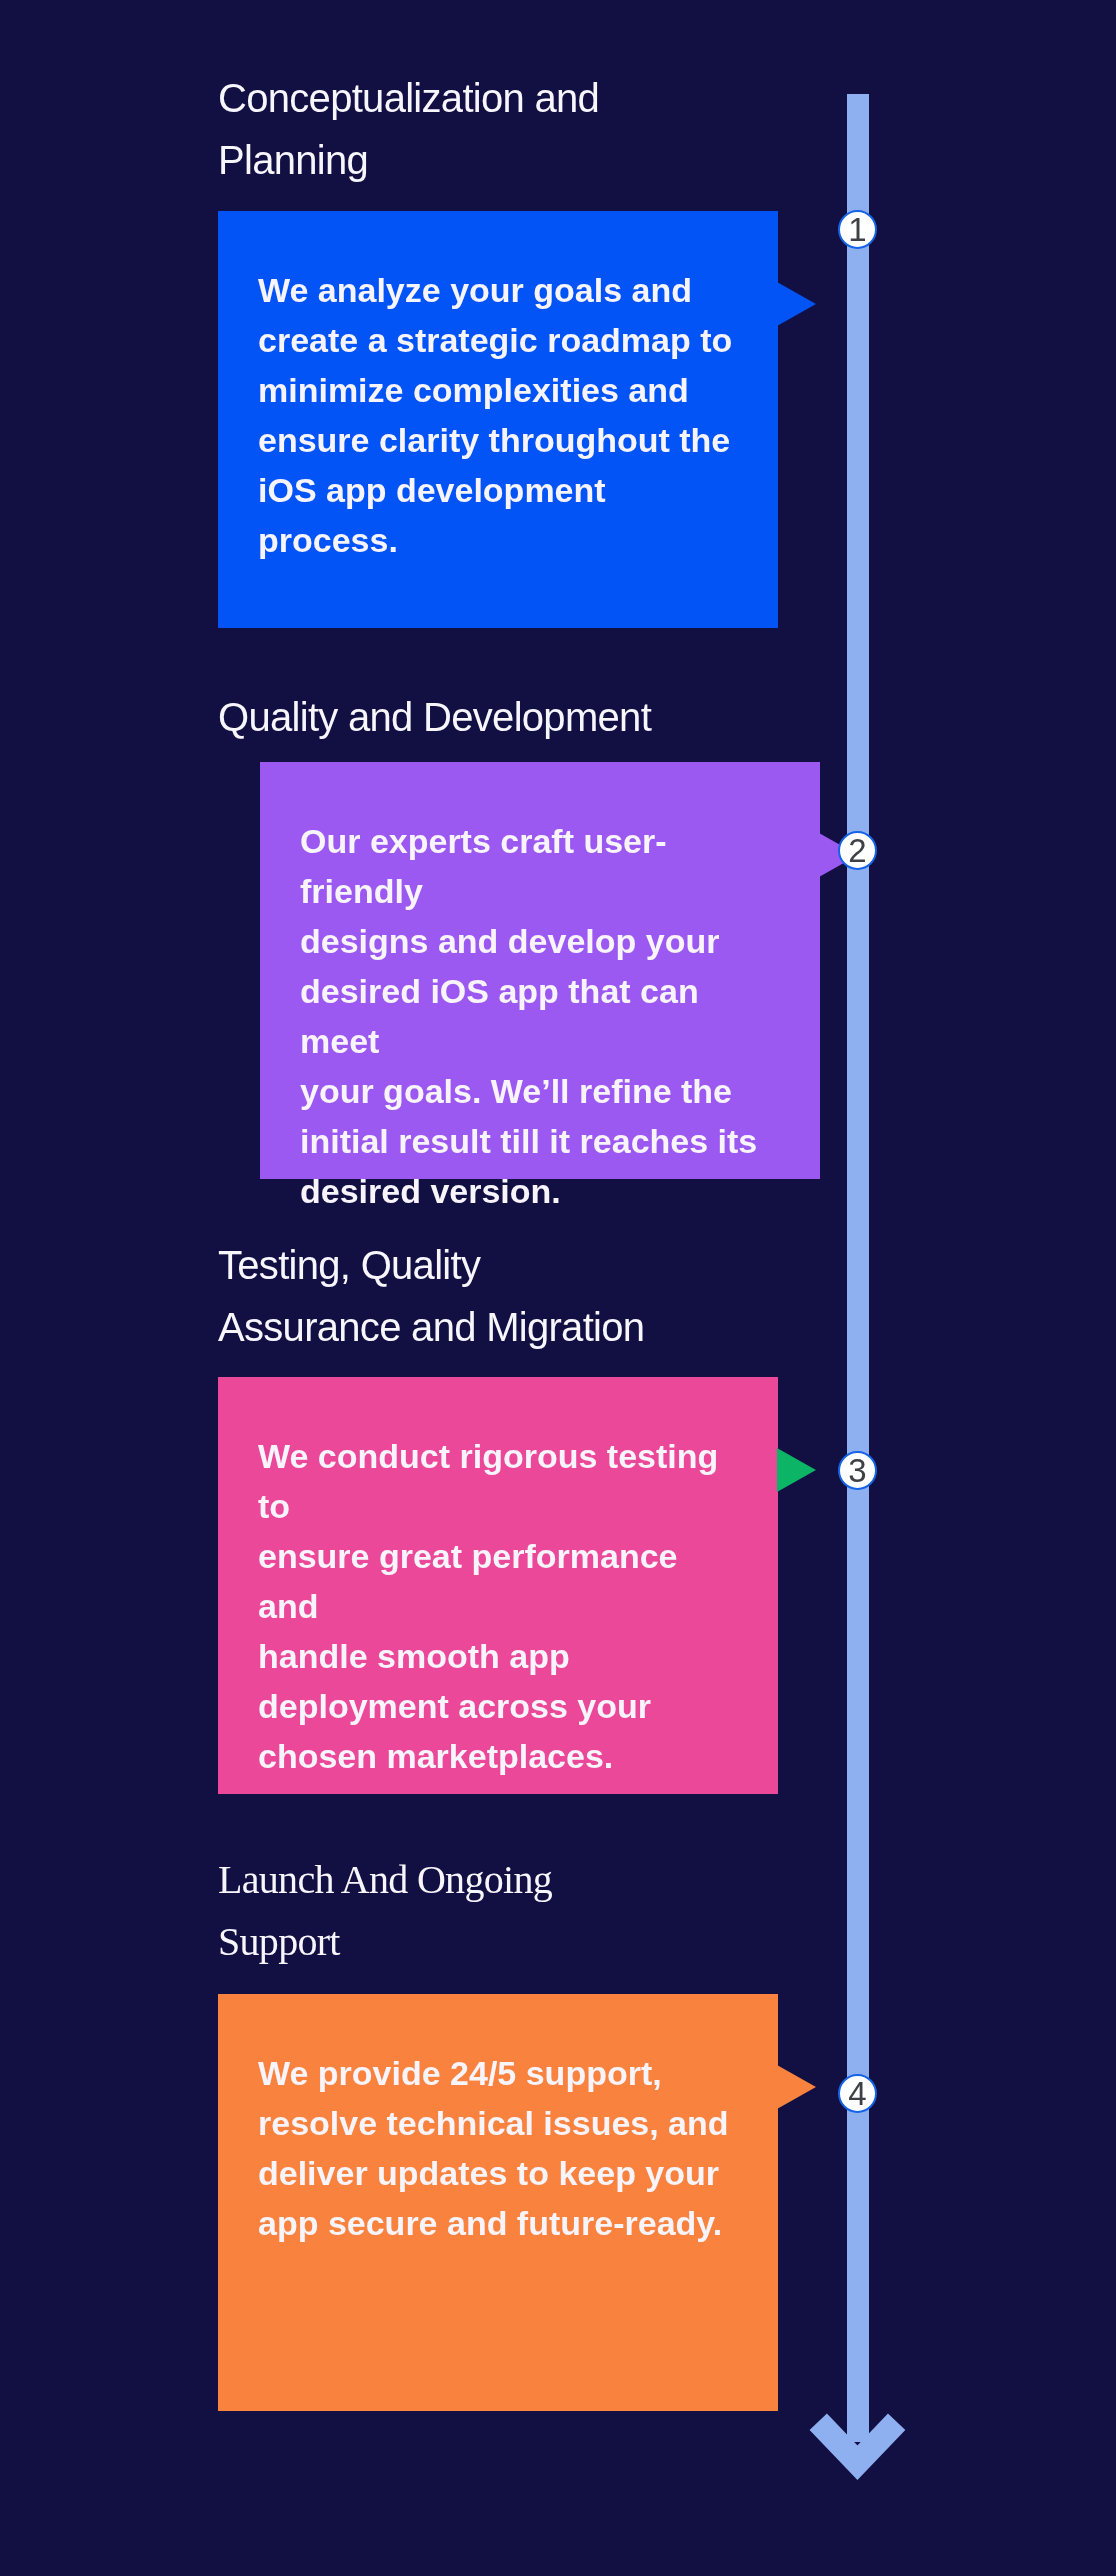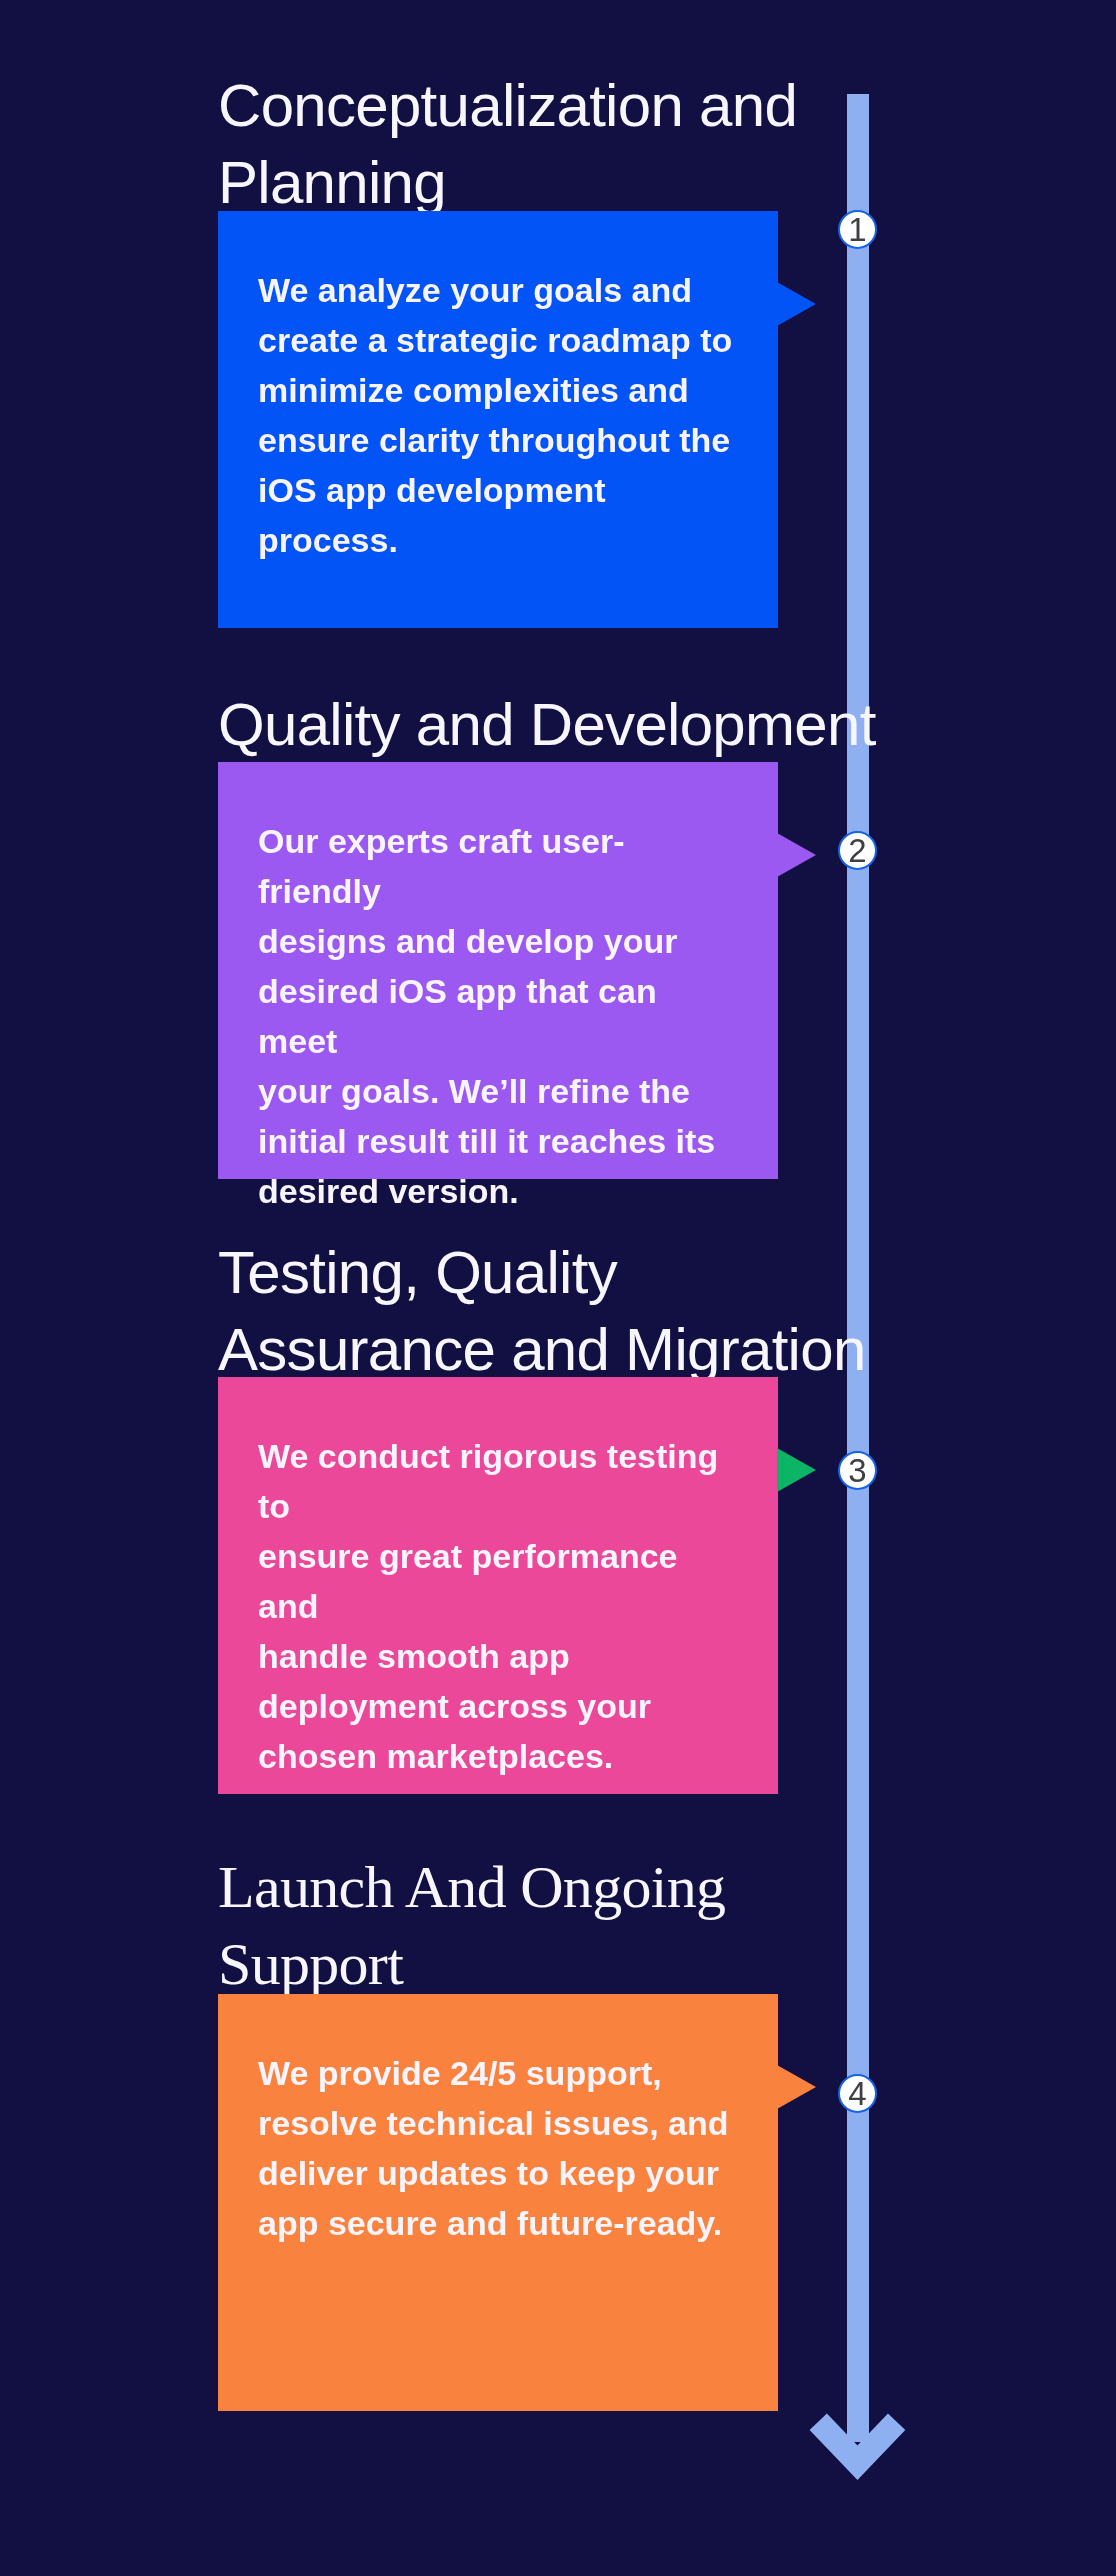--- a/index.html
+++ b/index.html
@@ -33,22 +33,22 @@
     display:flex; align-items:center; justify-content:center;
     font-size:33px; line-height:1;
     color:#3E4046;
   }
   .b1{top:210px;} .b2{top:831px;} .b3{top:1451px;} .b4{top:2074px;}
   
   .title{
     position:absolute;
     left:218px;
     margin:0;
-    font-size:60px;
-    line-height:77px;
+    font-size:40px;
+    line-height:62px;
     font-weight:400;
     letter-spacing:-0.7px;
     color:#F7F6FD;
     white-space:pre-line;
   }
   .t1{top:67px;} .t2{top:686px;} .t3{top:1234px;} .t4{top:1849px;font-family:Liberation Serif, serif;}
   
   .card{
     position:absolute;
     left:218px;
@@ -91,21 +91,21 @@
       <p class="body">We analyze your goals and
 create a strategic roadmap to
 minimize complexities and
 ensure clarity throughout the
 iOS app development process.</p>
     </div>
   </section>
 
   <section>
     <h2 class="title t2">Quality and Development</h2>
-    <div class="card c2" style="background: rgb(156, 89, 242);">
+    <div class="card c2" style="background: rgb(156, 89, 242); margin-left: 42px;">
       <div class="pointer" style="background: rgb(156, 89, 242);"></div>
       <p class="body">Our experts craft user-friendly
 designs and develop your
 desired iOS app that can meet
 your goals. We’ll refine the
 initial result till it reaches its
 desired version.</p>
     </div>
   </section>
 

